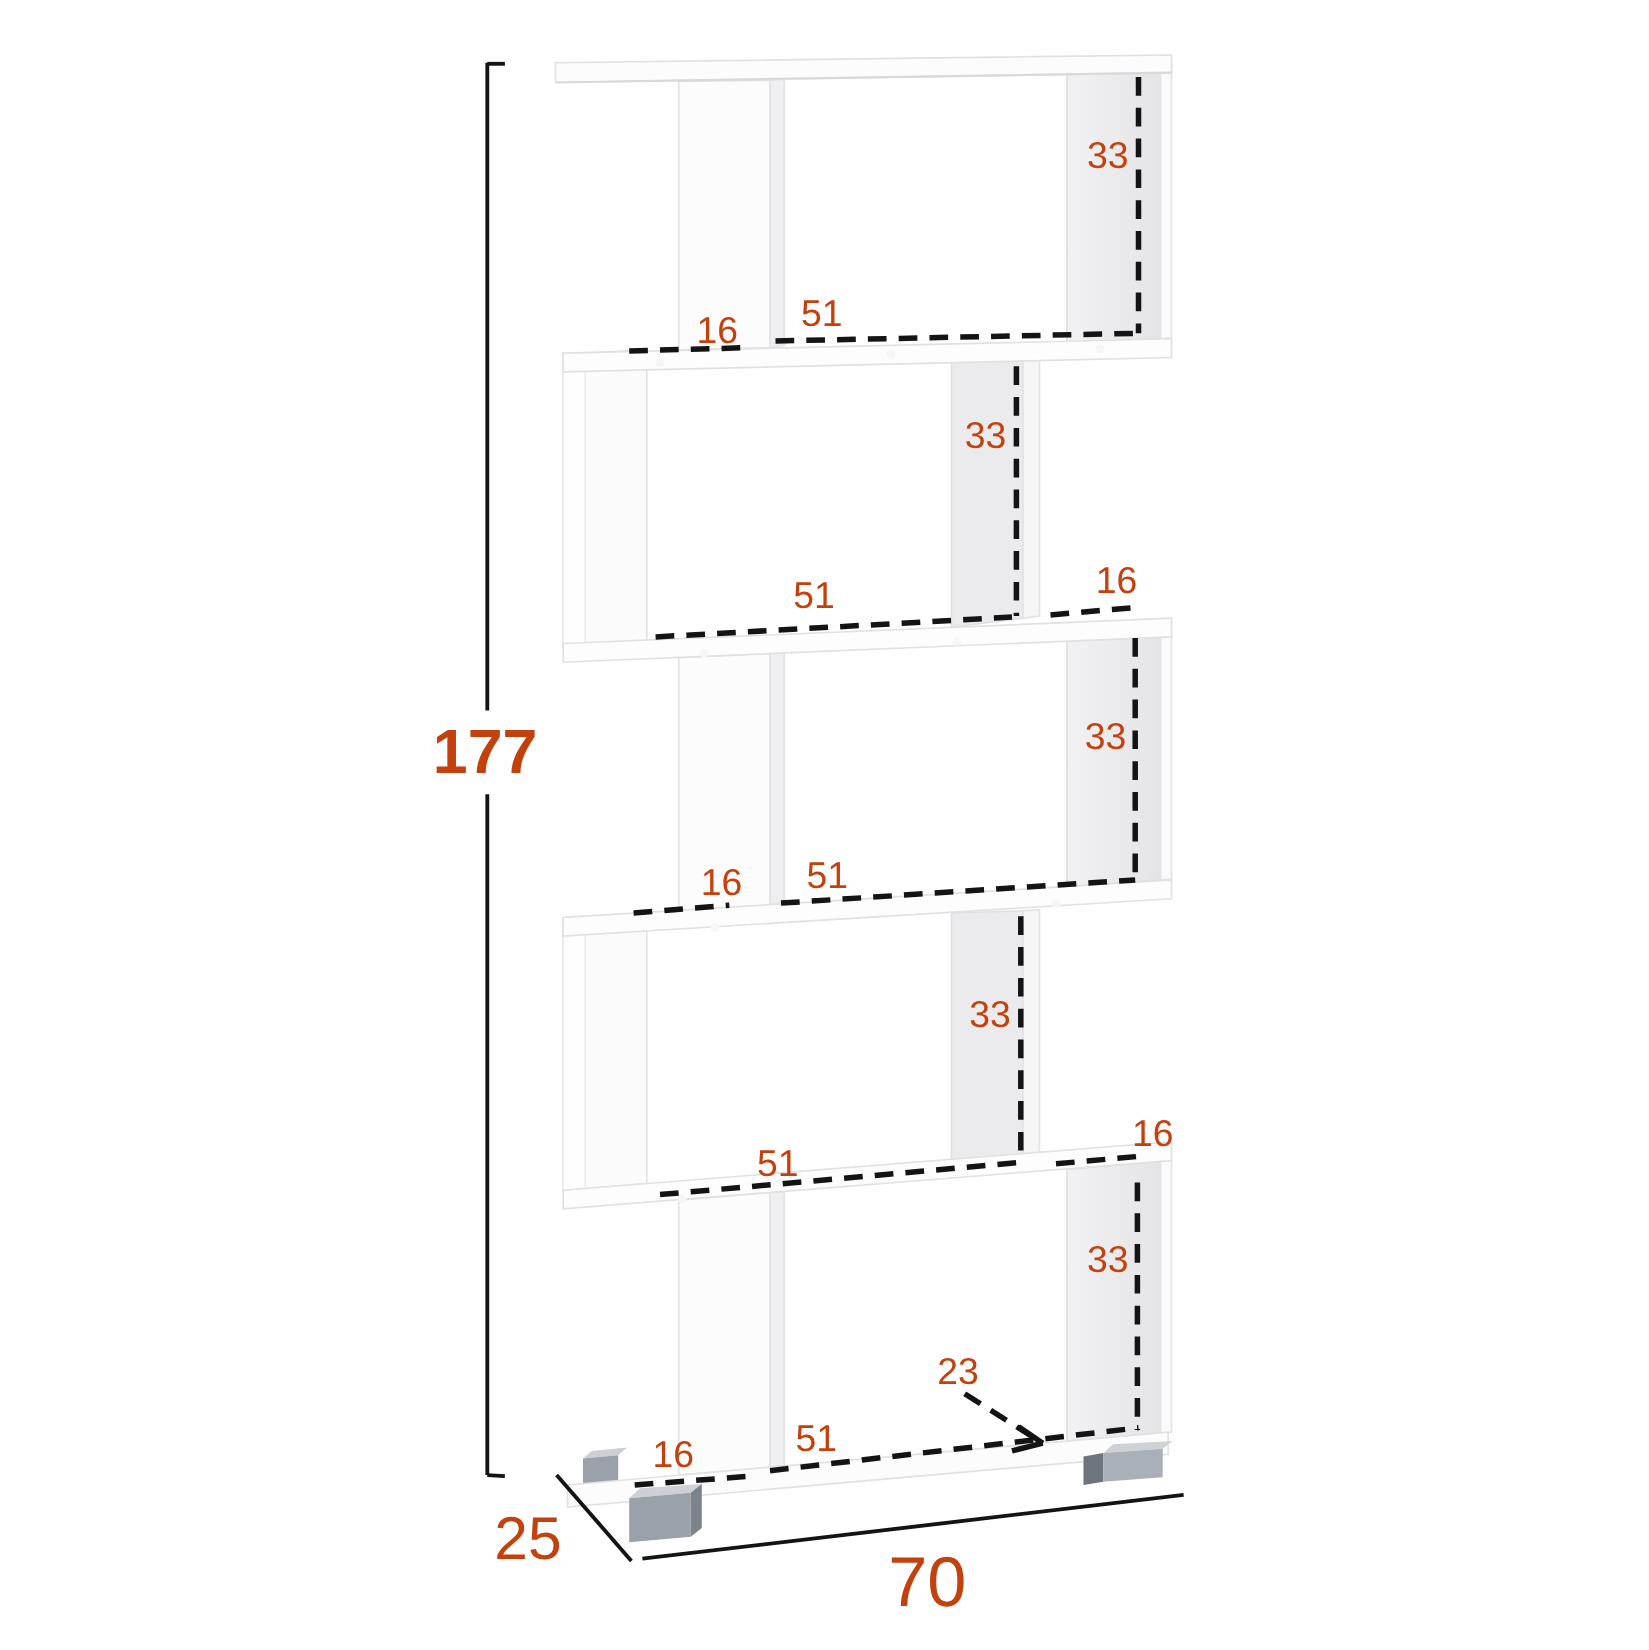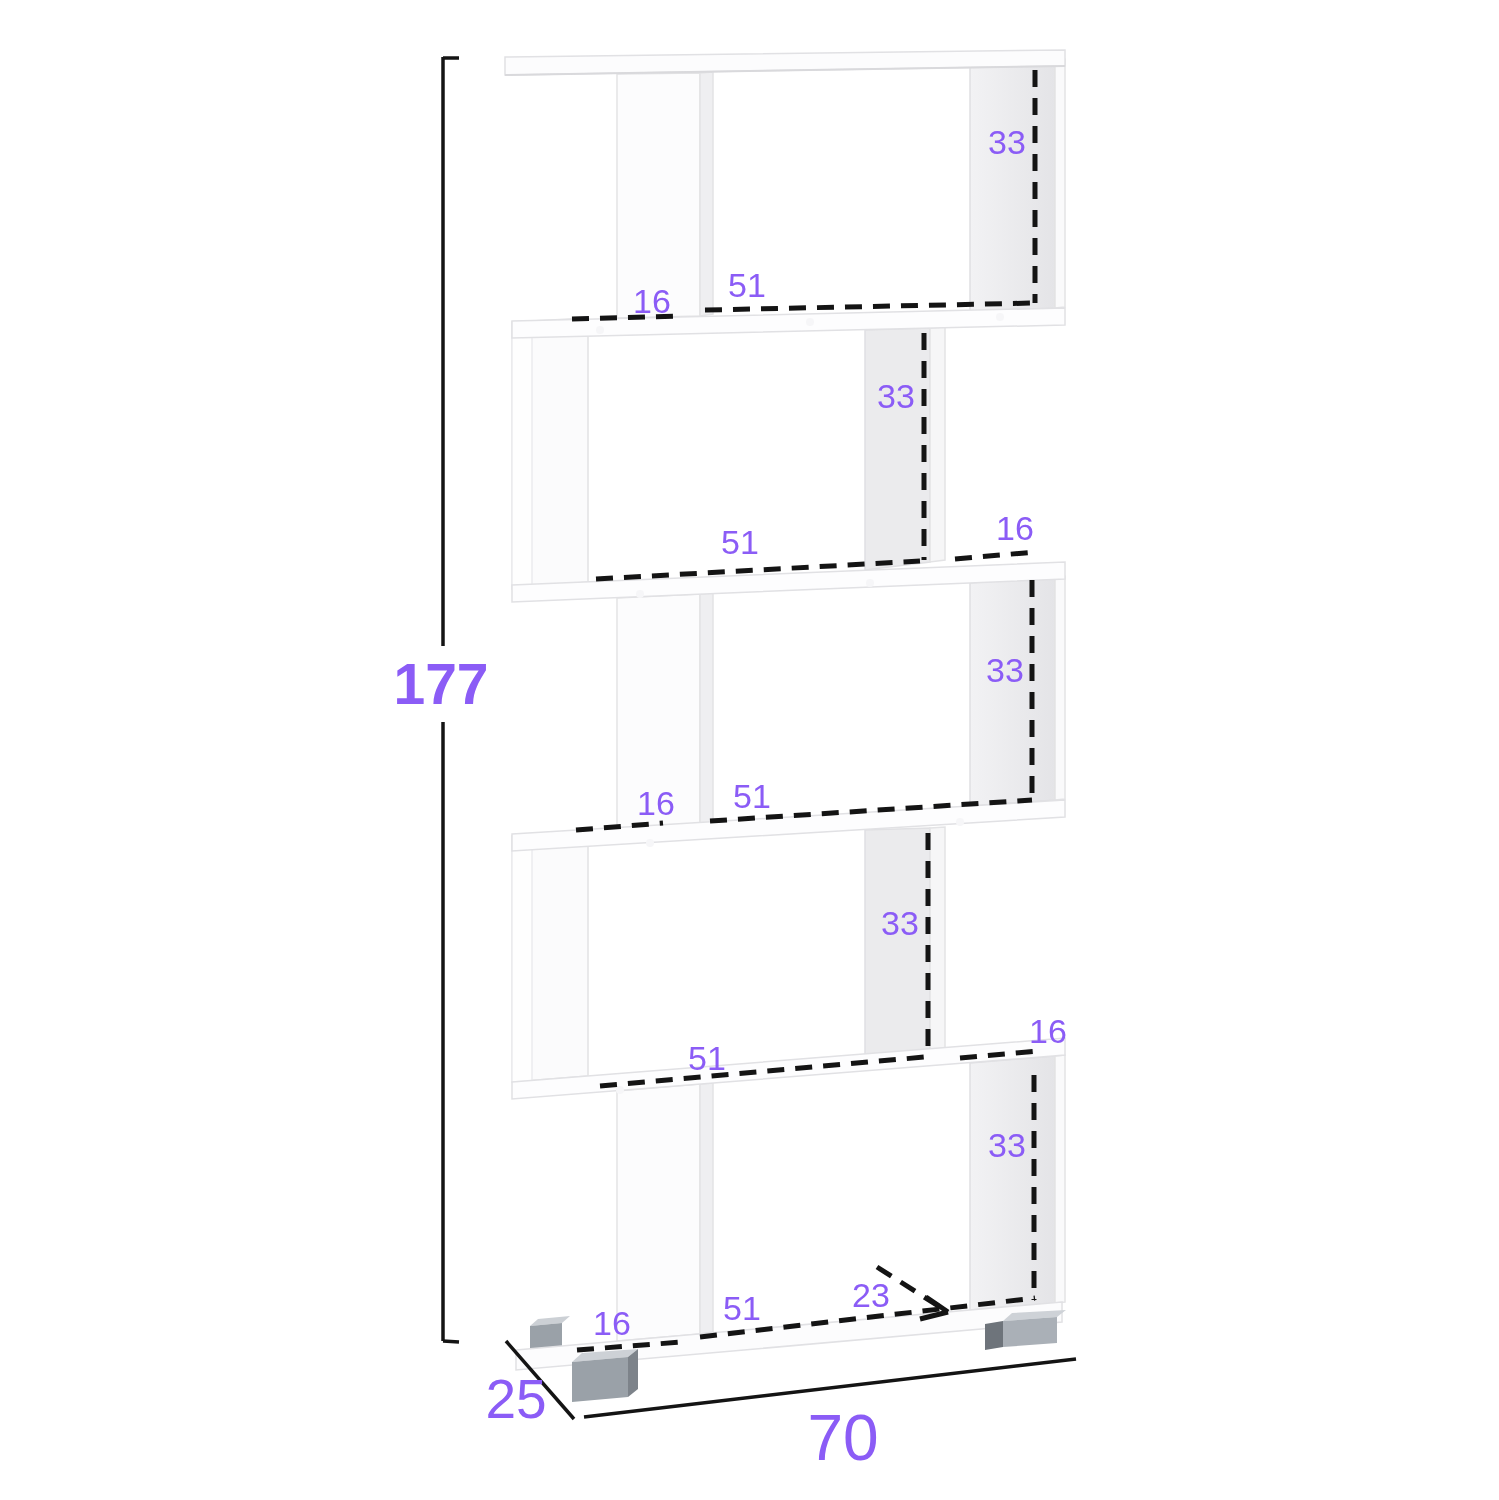--- a/index.html
+++ b/index.html
@@ -7,21 +7,21 @@
     position:relative;
     width:1499px;height:1500px;
     background:#ffffff;
     font-family:"Liberation Sans", sans-serif;
     overflow:hidden;
   }
   .canvas svg{position:absolute;left:0;top:0;}
   .dim-label{
     position:absolute;
     transform:translate(-50%,-50%);
-    color:#8b5cf6;
+    color:#c2410c;
     white-space:nowrap;
     line-height:1;
   }
   .lbl-small{font-size:34px;}
   .lbl-h177{font-size:57px;}
   .lbl-d25{font-size:55px;}
   .lbl-w70{font-size:64px;}
 </style>
 </head>
 <body>
@@ -151,21 +151,21 @@
       <line x1="443" y1="58" x2="459" y2="58"></line>
       <line x1="443" y1="1341" x2="459" y2="1342"></line>
 
       <line x1="506" y1="1341" x2="574" y2="1419"></line>
 
       <line x1="584" y1="1417" x2="1076" y2="1359"></line>
     </g>
   </svg>
 
   <span class="dim-label lbl-h177" style="left:441px;top:684px;font-weight:bold;">177</span>
-  <span class="dim-label lbl-d25" style="left:516px;top:1399px;">25</span>
+  <span class="dim-label lbl-d25" style="left:480px;top:1399px;">25</span>
   <span class="dim-label lbl-w70" style="left:843px;top:1438px;">70</span>
 
   <span class="dim-label lbl-small" style="left:1007px;top:142px;">33</span>
   <span class="dim-label lbl-small" style="left:747px;top:285px;">51</span>
   <span class="dim-label lbl-small" style="left:652px;top:301px;">16</span>
 
   <span class="dim-label lbl-small" style="left:896px;top:396px;">33</span>
   <span class="dim-label lbl-small" style="left:740px;top:542px;">51</span>
   <span class="dim-label lbl-small" style="left:1015px;top:528px;">16</span>
 
@@ -173,15 +173,15 @@
   <span class="dim-label lbl-small" style="left:752px;top:796px;">51</span>
   <span class="dim-label lbl-small" style="left:656px;top:803px;">16</span>
 
   <span class="dim-label lbl-small" style="left:900px;top:923px;">33</span>
   <span class="dim-label lbl-small" style="left:707px;top:1058px;">51</span>
   <span class="dim-label lbl-small" style="left:1048px;top:1031px;">16</span>
 
   <span class="dim-label lbl-small" style="left:1007px;top:1145px;">33</span>
   <span class="dim-label lbl-small" style="left:742px;top:1308px;">51</span>
   <span class="dim-label lbl-small" style="left:612px;top:1323px;">16</span>
-  <span class="dim-label lbl-small" style="left:871px;top:1247px;margin-top:48px;">23</span>
+  <span class="dim-label lbl-small" style="left:871px;top:1247px;">23</span>
 
 </div>
 
 </body></html>

